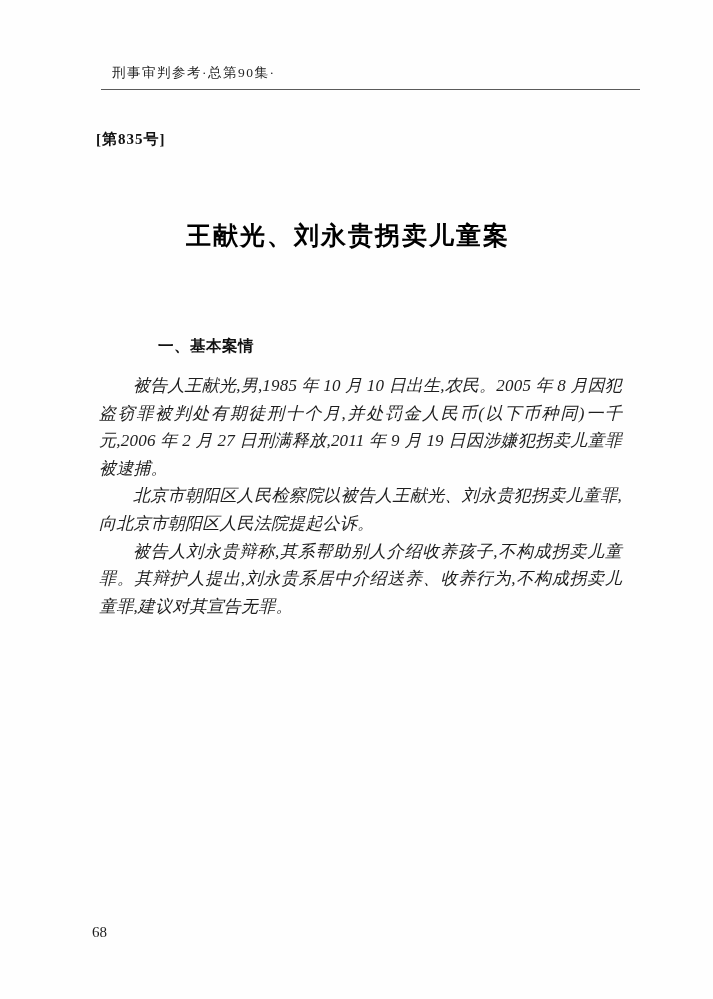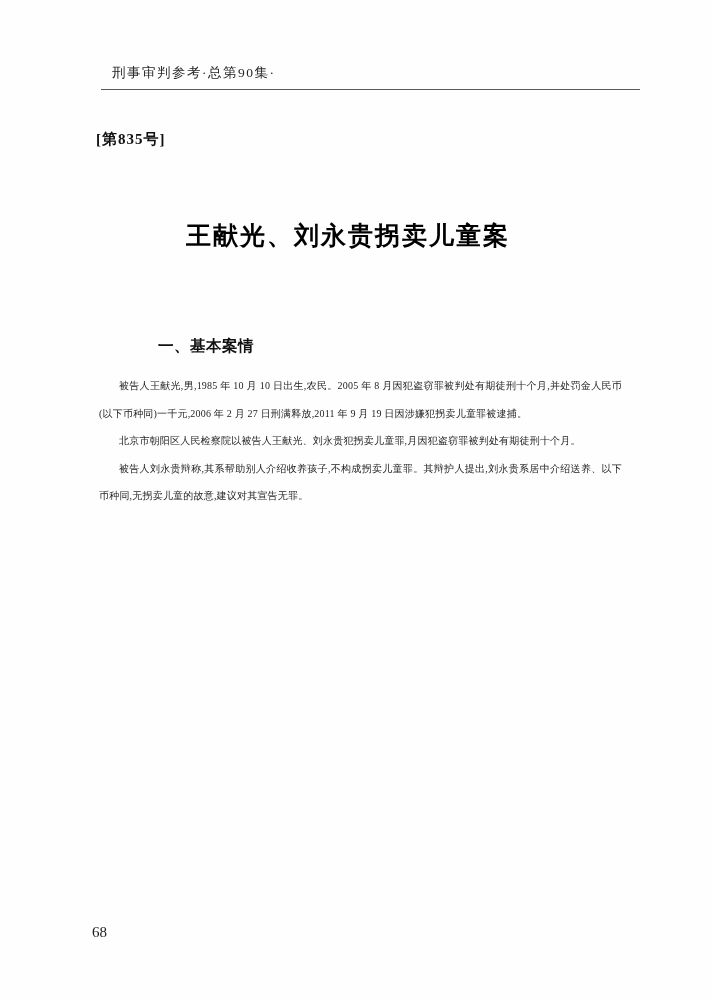--- a/index.html
+++ b/index.html
@@ -62,25 +62,26 @@
     font-size: 15.5px;
     font-weight: bold;
     letter-spacing: 0.5px;
     color: #111;
     margin-left: 24px;
   }
   .body-text {
     position: absolute;
     left: 99px; top: 372px;
     width: 523px;
-    font-size: 10px;
+    font-size: 17px;
     line-height: 27.6px;
     text-align: justify;
     text-justify: inter-character;
     color: #1d1d1d;
+    font-style: italic;
   }
   .body-text p {
     text-indent: 2em;
     letter-spacing: 0.2px;
   }
   .page-number {
     position: absolute;
     left: 92px; top: 924px;
     font-size: 15px;
     color: #1d1d1d;
@@ -97,19 +98,19 @@
 
   <div class="case-number">[第835号]</div>
 
   <h1 class="case-title">王献光、刘永贵拐卖儿童案</h1>
 
 
   <h2 class="section-heading">一、基本案情</h2>
 
   <div class="body-text">
     <p>被告人王献光,男,1985 年 10 月 10 日出生,农民。2005 年 8 月因犯盗窃罪被判处有期徒刑十个月,并处罚金人民币(以下币种同)一千元,2006 年 2 月 27 日刑满释放,2011 年 9 月 19 日因涉嫌犯拐卖儿童罪被逮捕。</p>
-    <p>北京市朝阳区人民检察院以被告人王献光、刘永贵犯拐卖儿童罪,月因犯盗窃罪被判处有期徒刑十个月。</p>
-    <p>被告人刘永贵辩称,其系帮助别人介绍收养孩子,不构成拐卖儿童罪。其辩护人提出,刘永贵系居中介绍送养、以下币种同,无拐卖儿童的故意,建议对其宣告无罪。</p>
+    <p>北京市朝阳区人民检察院以被告人王献光、刘永贵犯拐卖儿童罪,向北京市朝阳区人民法院提起公诉。</p>
+    <p>被告人刘永贵辩称,其系帮助别人介绍收养孩子,不构成拐卖儿童罪。其辩护人提出,刘永贵系居中介绍送养、收养行为,不构成拐卖儿童罪,建议对其宣告无罪。</p>
   </div>
 
   <div class="page-number">68</div>
 
 </div>
 
 </body></html>

